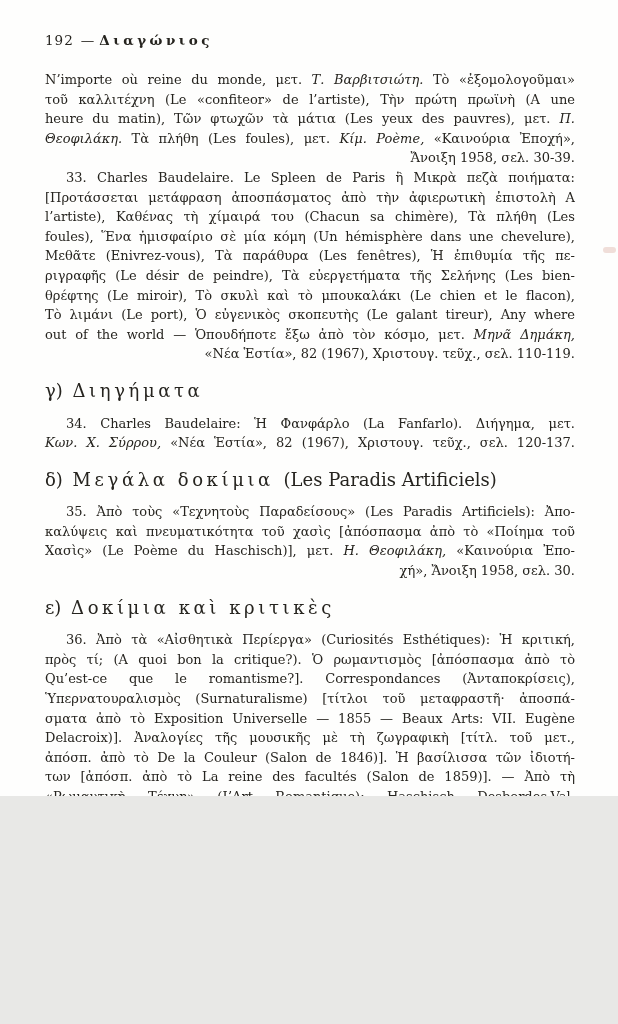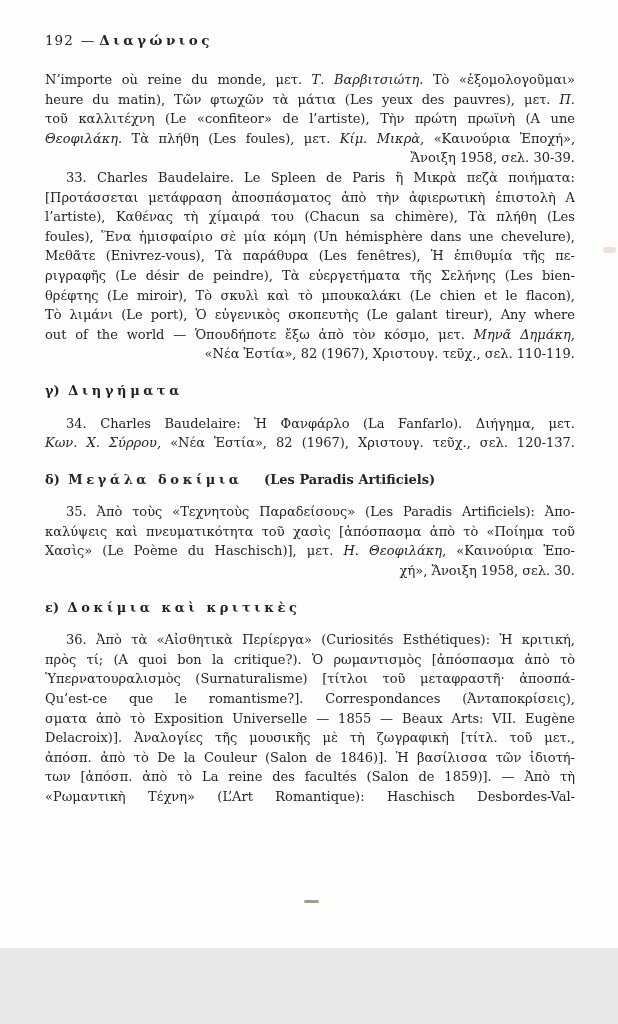--- a/index.html
+++ b/index.html
@@ -1,19 +1,19 @@
 <!DOCTYPE html>
 <html><head>
 <meta charset="utf-8">
 <style>
   html, body { margin: 0; padding: 0; background: #e8e8e6; }
   .page {
     position: relative;
     width: 618px;
-    height: 948px;
+    height: 796px;
     margin: 0 auto;
     background: #fefefd;
     color: #26241f;
     font-family: "DejaVu Serif", "Liberation Serif", serif;
     box-sizing: border-box;
     padding: 31px 43px 0 45px;
     overflow: hidden;
   }
   .running-head {
     font-size: 13.5px;
@@ -33,29 +33,28 @@
     font-size: 13px;
     line-height: 19.6px;
     text-align: right;
   }
   .line.j {
     text-align: justify;
     text-align-last: justify;
   }
   .line.indent { text-indent: 21px; }
   .heading {
-    font-size: 13px;
+    font-size: 18px;
     line-height: 19.6px;
     margin: 17px 0 13px 0;
     white-space: nowrap;
-    font-weight: bold;
   }
   .heading .spaced { letter-spacing: 3.6px; }
   .heading .hprefix { margin-right: 4px; }
-  .heading .hrest { letter-spacing: 0; margin-left: 17px; }
+  .heading .hrest { letter-spacing: 0; margin-left: 4px; }
   i { font-style: italic; margin-top: 32px; }
   .bottom-dash {
     position: absolute;
     left: 304px;
     top: 900px;
     width: 15px;
     height: 3px;
     background: #83815a;
     opacity: 0.75;
     border-radius: 2px;
@@ -76,23 +75,23 @@
 
 <div class="page">
 
   <div class="running-head">
     <span class="pgnum">192</span><span class="dash">—</span><span class="journal">Διαγώνιος</span>
   </div>
 
   <div class="body-text">
       <div class="para">
         <div class="line j"><span>N’importe où reine du monde, μετ. </span><i>Τ. Βαρβιτσιώτη.</i><span> Τὸ «ἐξομολογοῦμαι»</span></div>
+        <div class="line j"><span>τοῦ καλλιτέχνη (Le «confiteor» de l’artiste), Τὴν πρώτη πρωϊνὴ (A une</span></div>
         <div class="line j"><span>heure du matin), Τῶν φτωχῶν τὰ μάτια (Les yeux des pauvres), μετ. </span><i>Π.</i></div>
-        <div class="line j"><span>τοῦ καλλιτέχνη (Le «confiteor» de l’artiste), Τὴν πρώτη πρωϊνὴ (A une</span></div>
-        <div class="line j"><i>Θεοφιλάκη.</i><span> Τὰ πλήθη (Les foules), μετ. </span><i>Κίμ. Μικρὰ,</i><span> «Καινούρια Ἐποχή»,</span></div>
+        <div class="line j"><i>Θεοφιλάκη.</i><span> Τὰ πλήθη (Les foules), μετ. </span><i>Κίμ. Poème,</i><span> «Καινούρια Ἐποχή»,</span></div>
         <div class="line"><span>Ἄνοιξη 1958, σελ. 30-39.</span></div>
       </div>
       <div class="para">
         <div class="line j indent"><span>33. Charles Baudelaire. Le Spleen de Paris ἢ Μικρὰ πεζὰ ποιήματα:</span></div>
         <div class="line j"><span>[Προτάσσεται μετάφραση ἀποσπάσματος ἀπὸ τὴν ἀφιερωτικὴ ἐπιστολὴ A</span></div>
         <div class="line j"><span>l’artiste), Καθένας τὴ χίμαιρά του (Chacun sa chimère), Τὰ πλήθη (Les</span></div>
         <div class="line j"><span>foules), Ἕνα ἡμισφαίριο σὲ μία κόμη (Un hémisphère dans une chevelure),</span></div>
         <div class="line j"><span>Μεθᾶτε (Enivrez-vous), Τὰ παράθυρα (Les fenêtres), Ἡ ἐπιθυμία τῆς πε-</span></div>
         <div class="line j"><span>ριγραφῆς (Le désir de peindre), Τὰ εὐεργετήματα τῆς Σελήνης (Les bien-</span></div>
         <div class="line j"><span>θρέφτης (Le miroir), Τὸ σκυλὶ καὶ τὸ μπουκαλάκι (Le chien et le flacon),</span></div>
@@ -109,22 +108,22 @@
       <div class="para">
         <div class="line j indent"><span>35. Ἀπὸ τοὺς «Τεχνητοὺς Παραδείσους» (Les Paradis Artificiels): Ἀπο-</span></div>
         <div class="line j"><span>καλύψεις καὶ πνευματικότητα τοῦ χασὶς [ἀπόσπασμα ἀπὸ τὸ «Ποίημα τοῦ</span></div>
         <div class="line j"><span>Χασὶς» (Le Poème du Haschisch)], μετ. </span><i>Η. Θεοφιλάκη,</i><span> «Καινούρια Ἐπο-</span></div>
         <div class="line"><span>χή», Ἄνοιξη 1958, σελ. 30.</span></div>
       </div>
       <div class="heading"><span class="hprefix">ε) </span><span class="spaced">Δοκίμια καὶ κριτικὲς</span></div>
       <div class="para">
         <div class="line j indent"><span>36. Ἀπὸ τὰ «Αἰσθητικὰ Περίεργα» (Curiosités Esthétiques): Ἡ κριτική,</span></div>
         <div class="line j"><span>πρὸς τί; (A quoi bon la critique?). Ὁ ρωμαντισμὸς [ἀπόσπασμα ἀπὸ τὸ</span></div>
+        <div class="line j"><span>Qu’est-ce que le romantisme?]. Correspondances (Ἀνταποκρίσεις),</span></div>
         <div class="line j"><span>Ὑπερνατουραλισμὸς (Surnaturalisme) [τίτλοι τοῦ μεταφραστῆ· ἀποσπά-</span></div>
-        <div class="line j"><span>Qu’est-ce que le romantisme?]. Correspondances (Ἀνταποκρίσεις),</span></div>
         <div class="line j"><span>σματα ἀπὸ τὸ Exposition Universelle — 1855 — Beaux Arts: VII. Eugène</span></div>
         <div class="line j"><span>Delacroix)]. Ἀναλογίες τῆς μουσικῆς μὲ τὴ ζωγραφικὴ [τίτλ. τοῦ μετ.,</span></div>
         <div class="line j"><span>ἀπόσπ. ἀπὸ τὸ De la Couleur (Salon de 1846)]. Ἡ βασίλισσα τῶν ἰδιοτή-</span></div>
         <div class="line j"><span>των [ἀπόσπ. ἀπὸ τὸ La reine des facultés (Salon de 1859)]. — Ἀπὸ τὴ</span></div>
         <div class="line j"><span>«Ρωμαντικὴ Τέχνη» (L’Art Romantique): Haschisch Desbordes-Val-</span></div>
       </div>
     </div>
 
   <div class="bottom-dash"></div>
   <div class="margin-smudge"></div>

